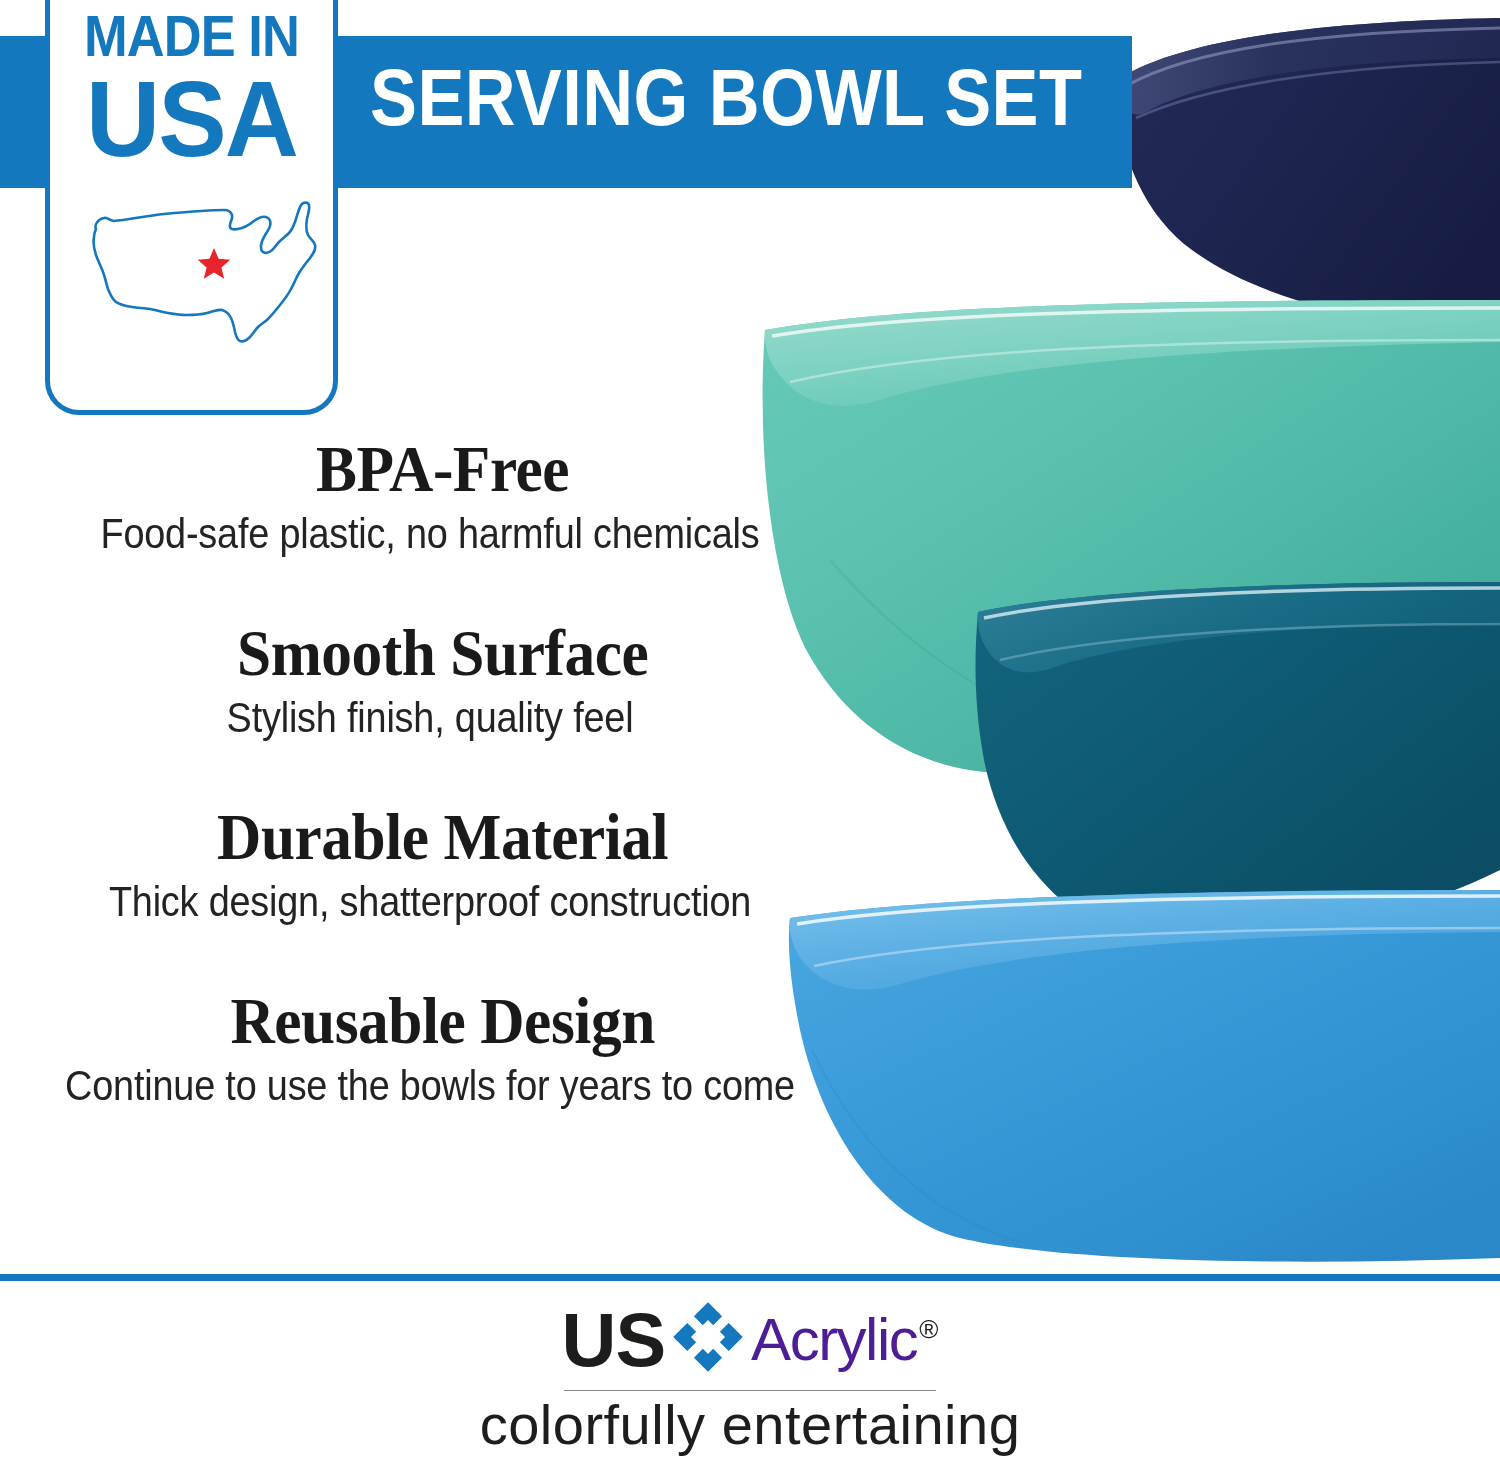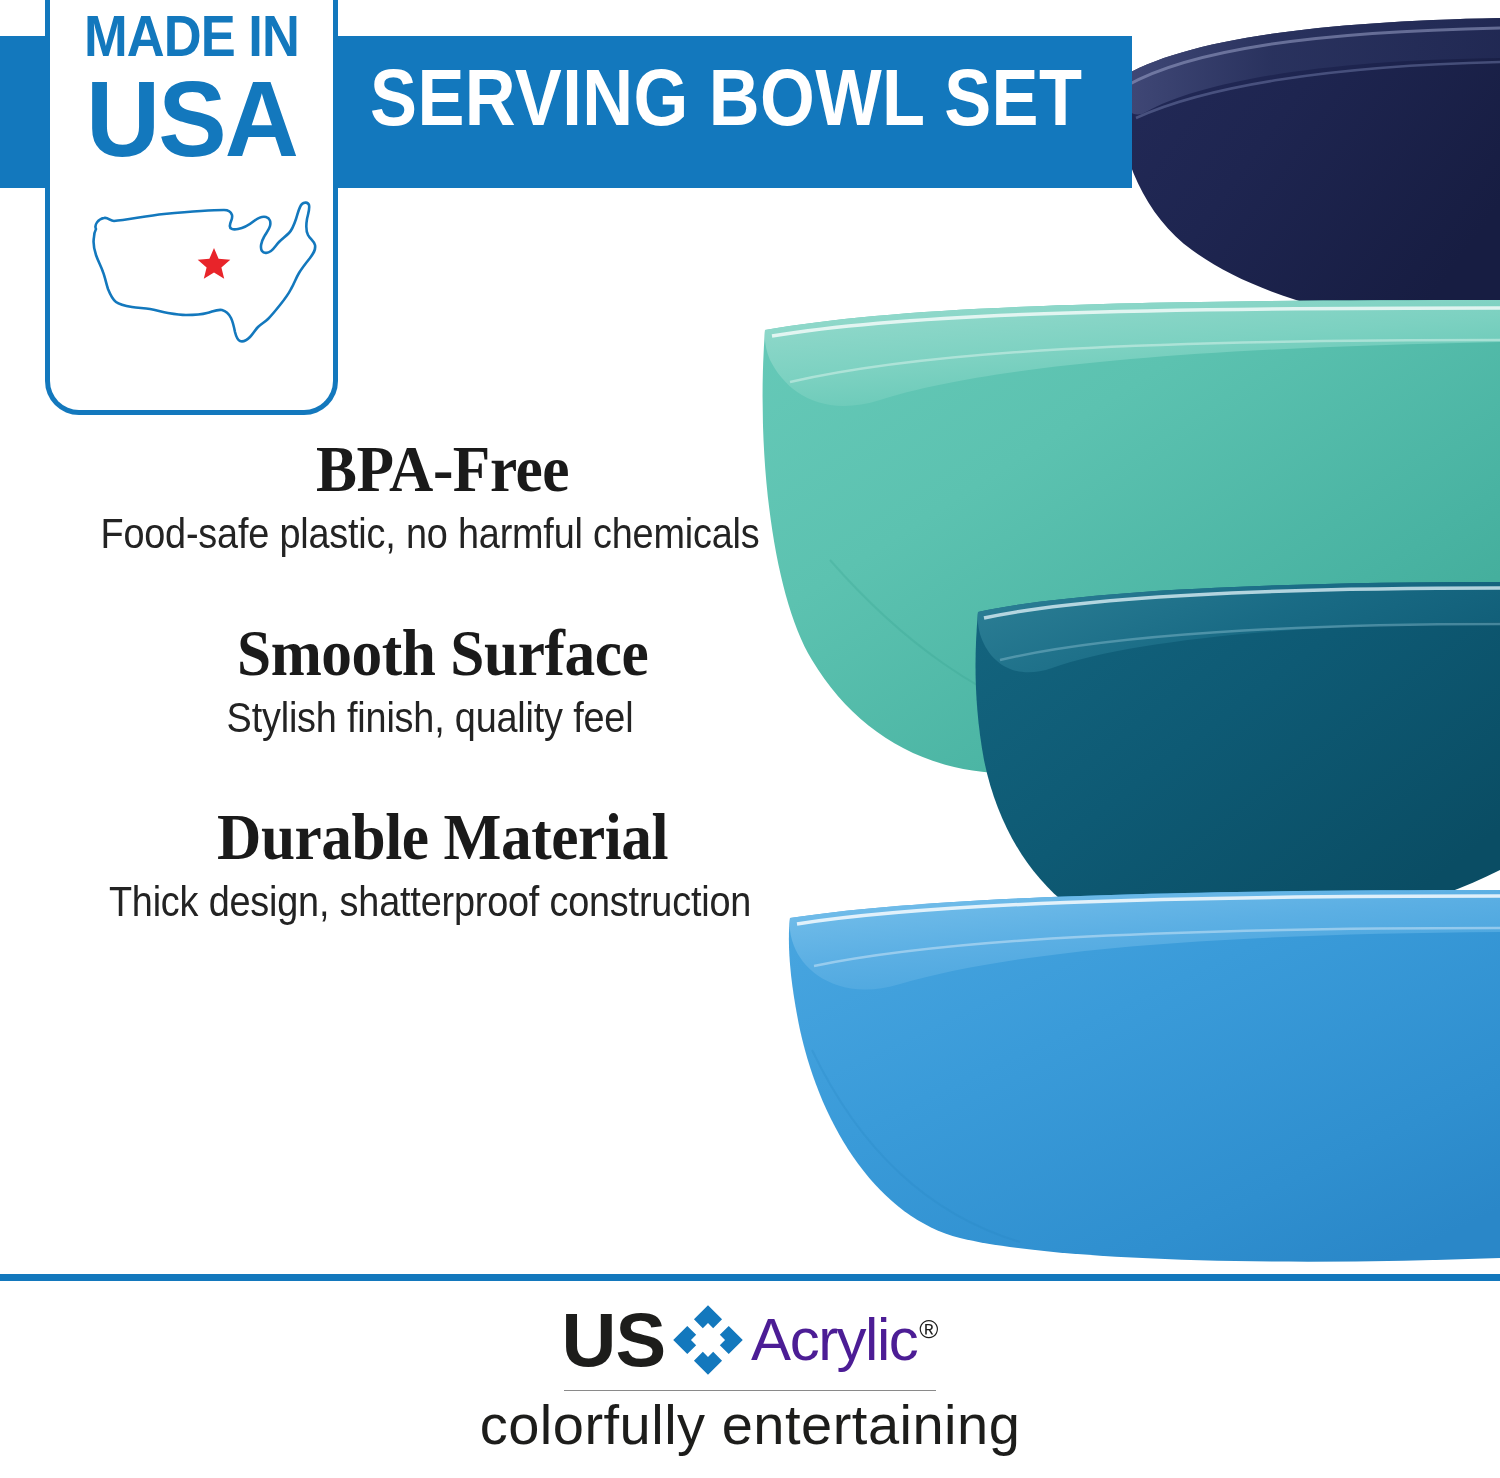--- a/index.html
+++ b/index.html
@@ -149,21 +149,20 @@
   .footer {
     position: absolute;
     left: 0;
     top: 1300px;
     width: 1500px;
     z-index: 9;
     text-align: center;
   }
   .logo-row {
     display: inline-flex;
-    align-items: center;
     justify-content: center;
     gap: 6px;
   }
   .logo-us {
     color: #1d1d1b;
     font-family: "Liberation Sans", sans-serif;
     font-weight: 700;
     font-size: 76px;
     line-height: 80px;
     letter-spacing: -1px;
@@ -336,20 +335,24 @@
       <div class="feature-desc">Food-safe plastic, no harmful chemicals</div>
     </div>
     <div class="feature">
       <div class="feature-title">Smooth Surface</div>
       <div class="feature-desc">Stylish finish, quality feel</div>
     </div>
     <div class="feature">
       <div class="feature-title">Durable Material</div>
       <div class="feature-desc">Thick design, shatterproof construction</div>
     </div>
+    <div class="feature">
+      <div class="feature-title">Reusable Design</div>
+      <div class="feature-desc">Continue to use the bowls for years to come</div>
+    </div>
   </div>
 
   <div class="footer-rule"></div>
   <div class="footer">
     <div class="logo-row">
       <span class="logo-us">US</span>
       <svg class="logo-diamond" viewBox="0 0 100 100">
         <path d="M50,3 L69,22 L57,34 L50,27 L43,34 L31,22 Z" fill="#1378bd"></path>
         <path d="M97,50 L78,69 L66,57 L73,50 L66,43 L78,31 Z" fill="#1378bd"></path>
         <path d="M50,97 L31,78 L43,66 L50,73 L57,66 L69,78 Z" fill="#1378bd"></path>

